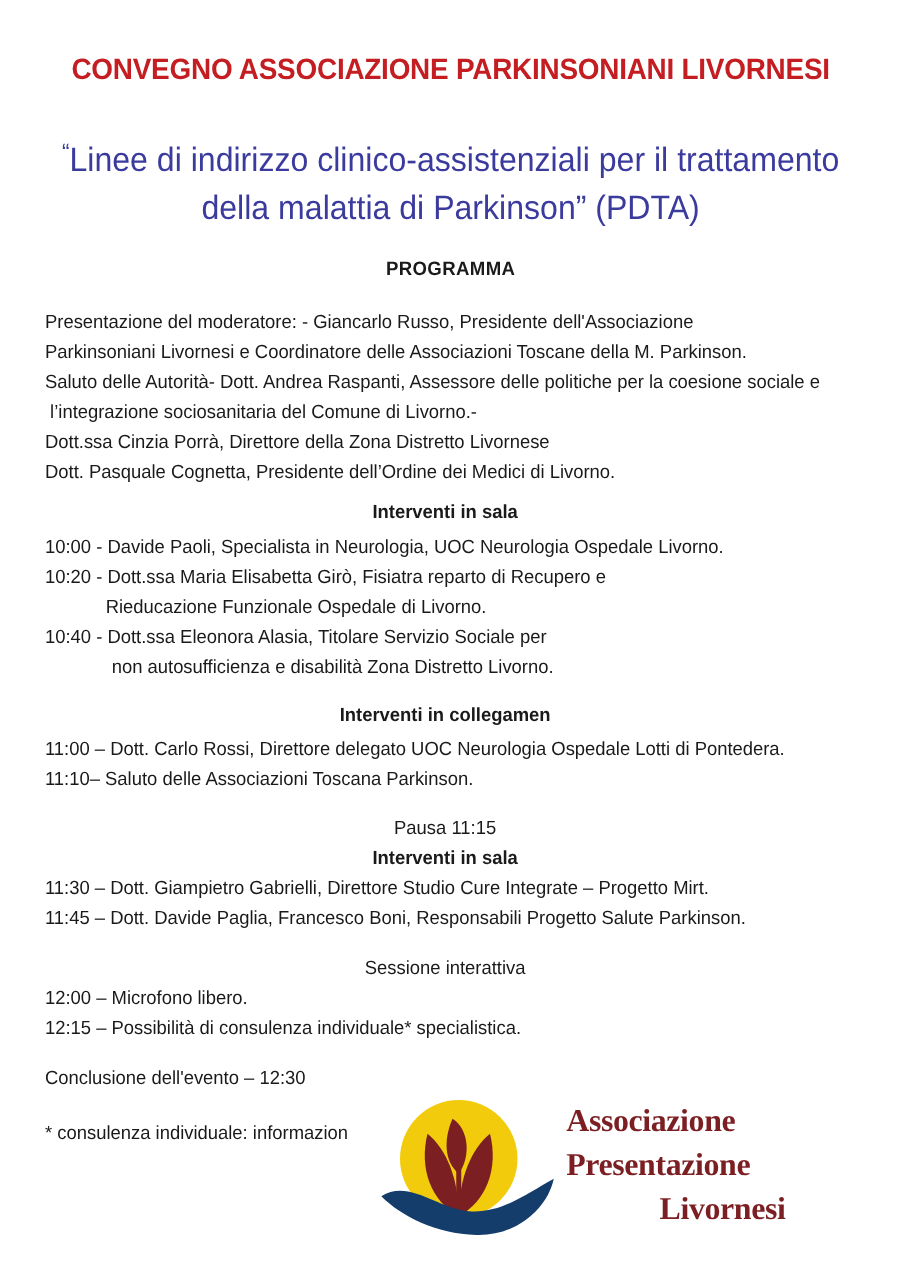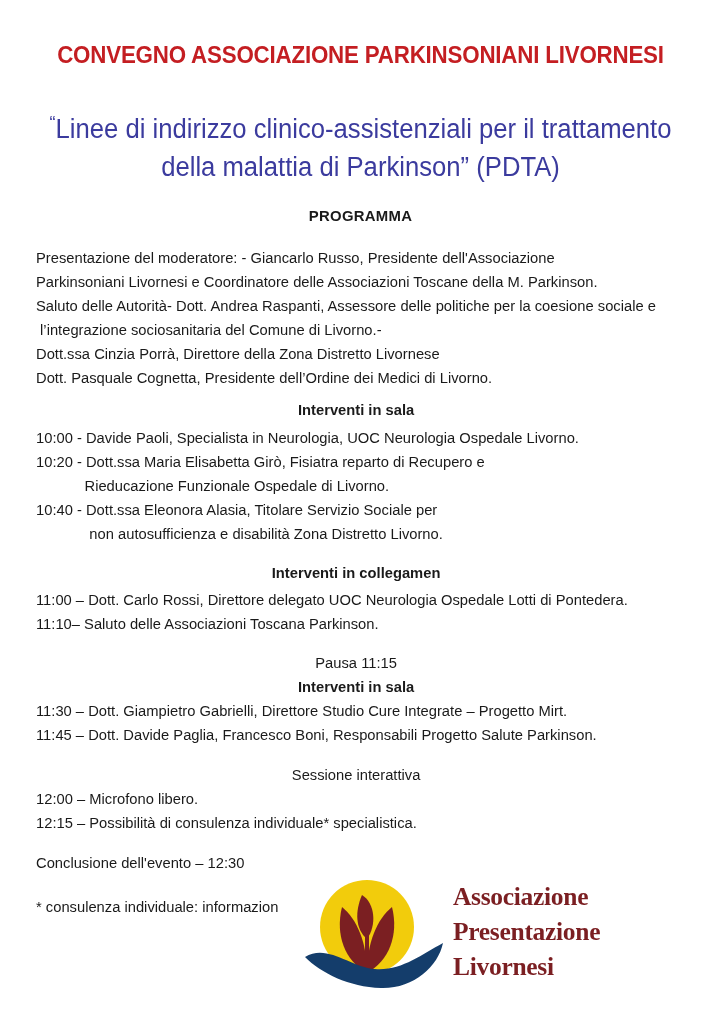--- a/index.html
+++ b/index.html
@@ -213,17 +213,17 @@
         <path d="M62 66 C 50 56, 50 38, 57 22 C 70 30, 72 52, 62 66 Z" fill="#7B1F22"></path>
 
         <path d="M60 100 L60 52 L64 52 L64 100 Z" fill="#7B1F22"></path>
 
         <path d="M0 84 C 22 70, 45 94, 70 96 C 96 98, 116 82, 138 70 C 133 94, 108 116, 76 115 C 44 114, 16 100, 0 84 Z" fill="#143D6B"></path>
       </svg>
     </div>
     <div class="logo-text">
       <div>Associazione</div>
       <div>Presentazione</div>
-      <div style="text-align:left;">Livornesi</div>
+      <div style="text-align:center;">Livornesi</div>
     </div>
   </div>
 
 </div>
 
 </body></html>

